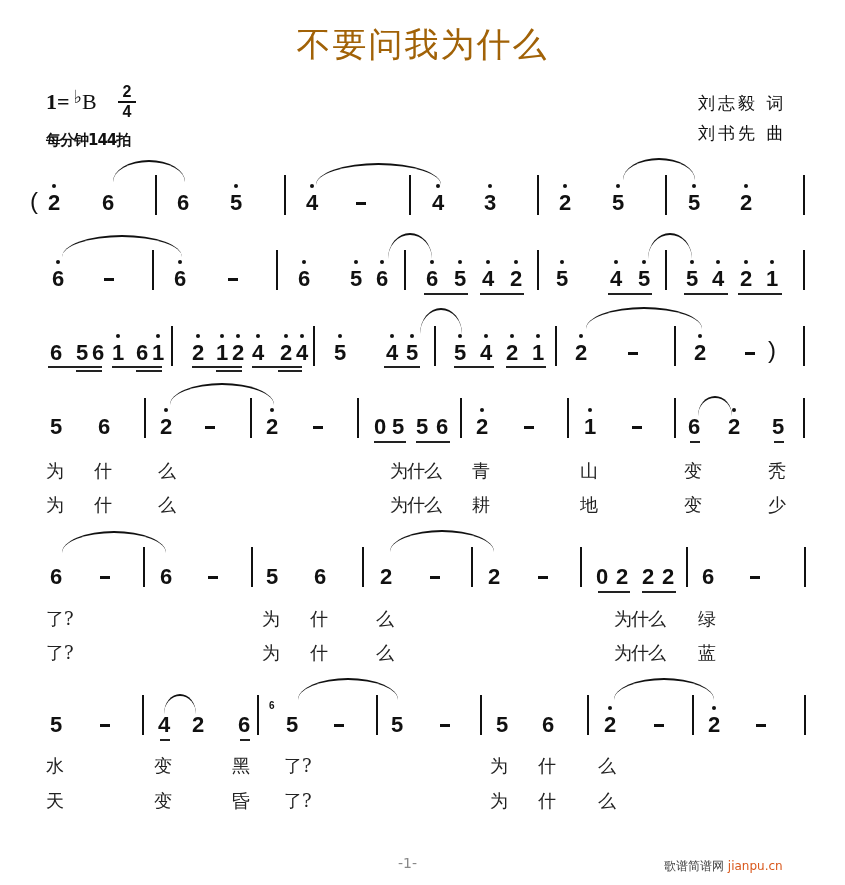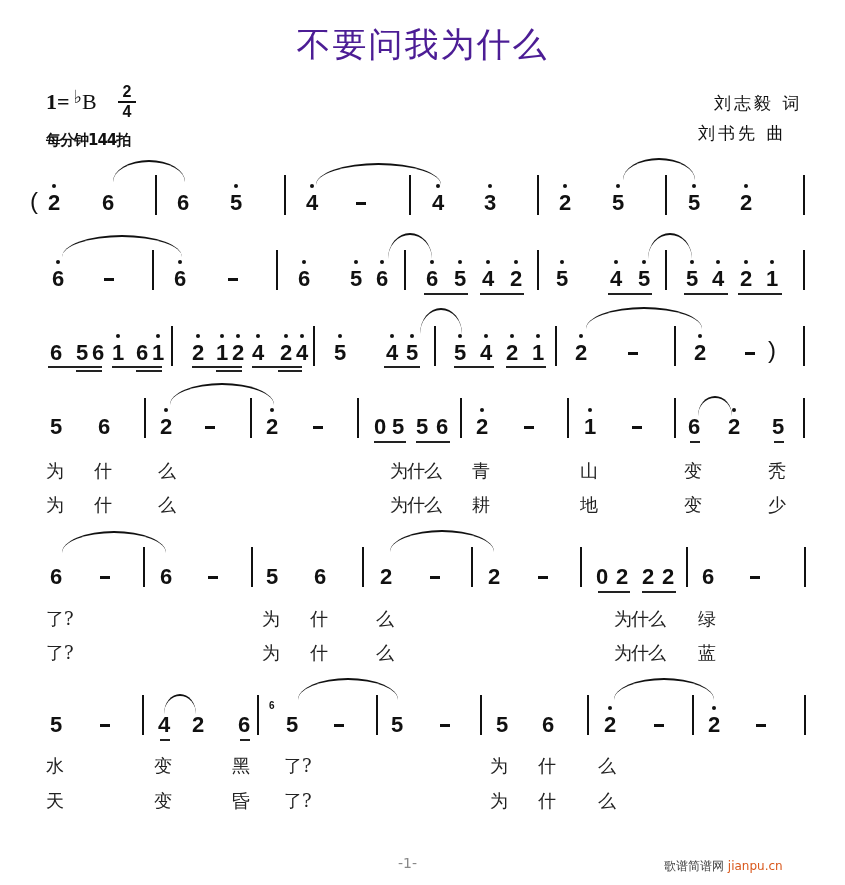--- a/index.html
+++ b/index.html
@@ -1,20 +1,20 @@
 <!DOCTYPE html>
 <html><head>
 <meta charset="utf-8">
 <style>
   html, body { margin:0; padding:0; background:#ffffff; }
   body { width:845px; height:885px; position:relative; overflow:hidden;
          font-family:"DejaVu Sans", sans-serif; color:#111; }
   .abs { position:absolute; }
   .title { left:0; width:845px; top:22px; text-align:center; font-family:"DejaVu Serif", serif;
-           font-size:34px; letter-spacing:2px; font-weight:normal; color:#4c1d95; }
+           font-size:34px; letter-spacing:2px; font-weight:normal; color:#a16207; }
   .key { left:46px; top:86px; font-family:"Liberation Serif", serif; font-size:22px; font-weight:bold; }
   .key .flat { font-size:18px; vertical-align:6px; margin-left:4px; font-weight:normal;}
   .key .bnote { font-weight:normal; }
   .timesig { left:118px; top:84px; width:18px; text-align:center; font-family:"Liberation Sans", sans-serif; font-weight:bold; font-size:16px; line-height:16px; }
   .timesig .bar { border-top:2px solid #111; margin:1px 0; }
   .tempo { left:46px; top:131px; font-size:15px; font-weight:bold; font-family:"DejaVu Sans", sans-serif; letter-spacing:-1px; }
   .credit { font-family:"DejaVu Serif", serif; font-size:17px; letter-spacing:3px; }
   .n { position:absolute; font-family:"Liberation Sans", sans-serif; font-weight:bold; font-size:22px; width:16px; text-align:center; line-height:22px; }
   .n .dot { position:absolute; left:6px; top:-8px; width:4px; height:4px; border-radius:2px; background:#111; }
   .dash { position:absolute; width:10px; height:3px; background:#111; }
@@ -33,21 +33,21 @@
 
 <div class="abs title">不要问我为什么</div>
 
 <div class="abs key"><span>1=</span><span class="flat">♭</span><span class="bnote">B</span></div>
 <div class="abs timesig">
   <div>2</div>
   <div class="bar" style="position:static;width:auto;height:0;"></div>
   <div>4</div>
 </div>
 <div class="abs tempo">每分钟144拍</div>
-<div class="abs credit" style="left:714px;top:92px;">刘志毅 词</div>
+<div class="abs credit" style="left:698px;top:92px;">刘志毅 词</div>
 <div class="abs credit" style="left:698px;top:122px;">刘书先 曲</div>
 
 <div>
   <div class="paren" style="left:30px;top:187px;">(</div>
   <div class="n" style="left:46px;top:192px;"><span class="dot"></span>2</div>
   <div class="n" style="left:100px;top:192px;">6</div>
   <div class="slur" style="left:113px;top:160px;width:72px;"></div>
   <div class="bar" style="left:155px;top:175px;height:40px;"></div>
   <div class="n" style="left:175px;top:192px;">6</div>
   <div class="n" style="left:228px;top:192px;"><span class="dot"></span>5</div>

